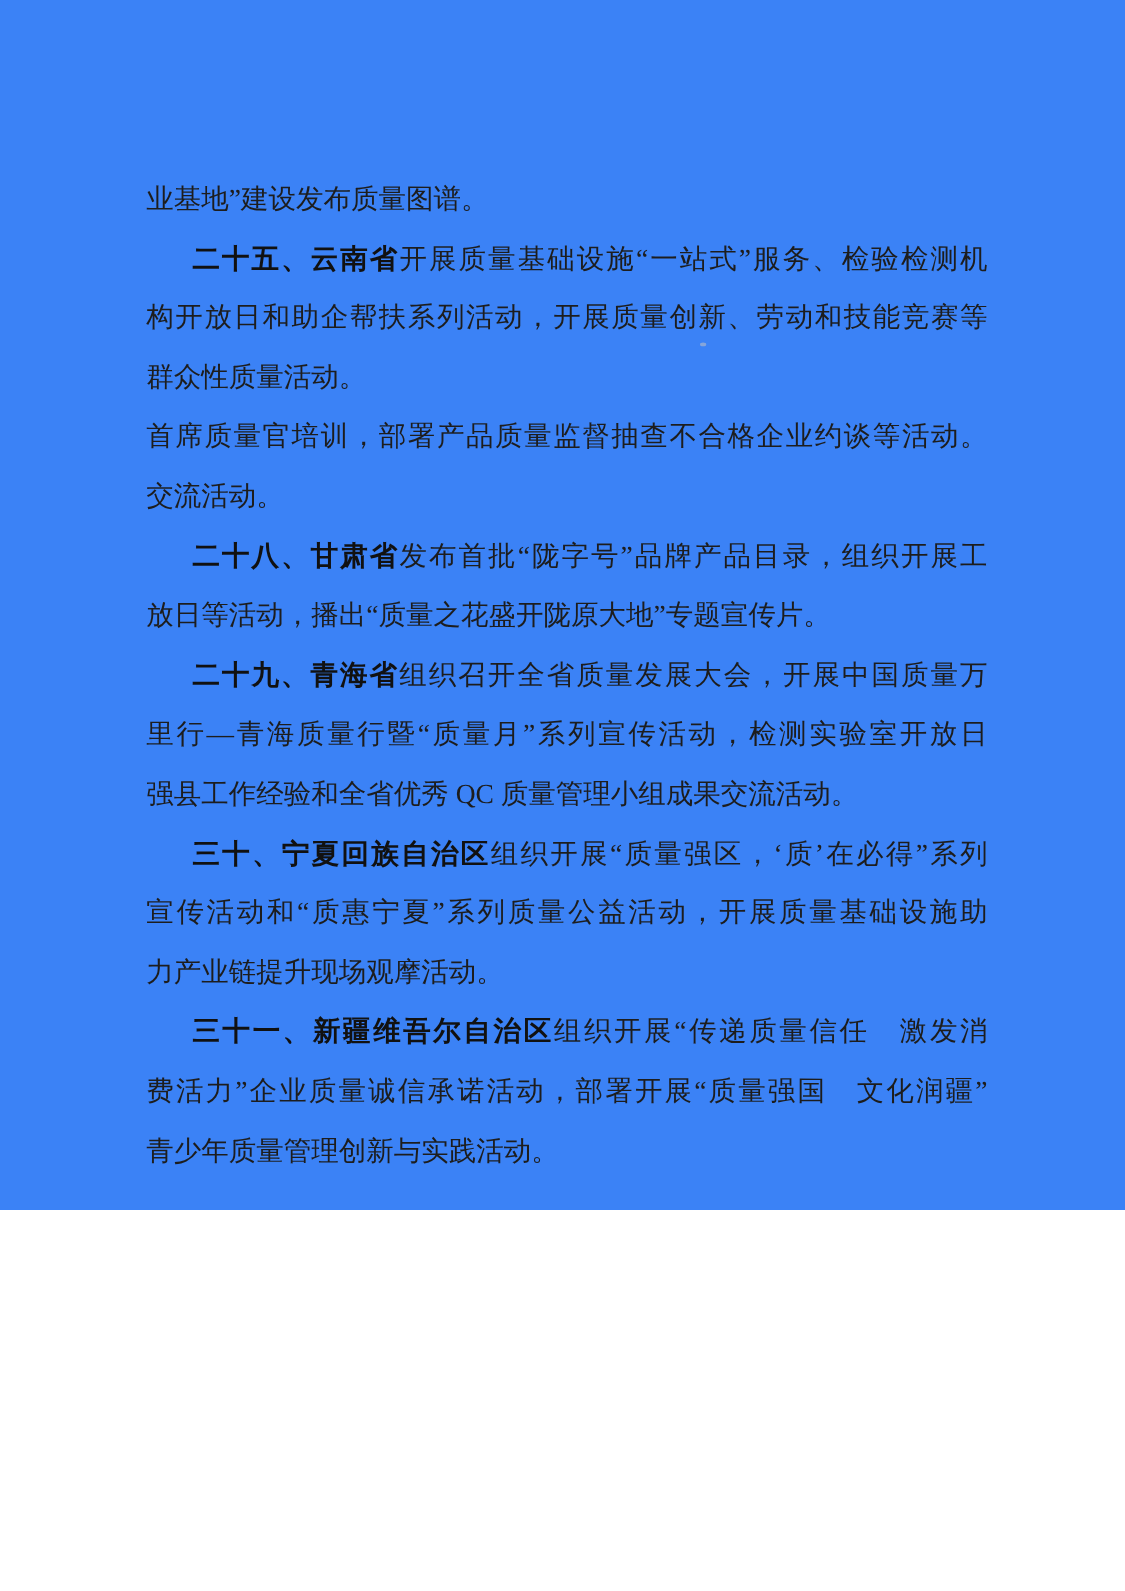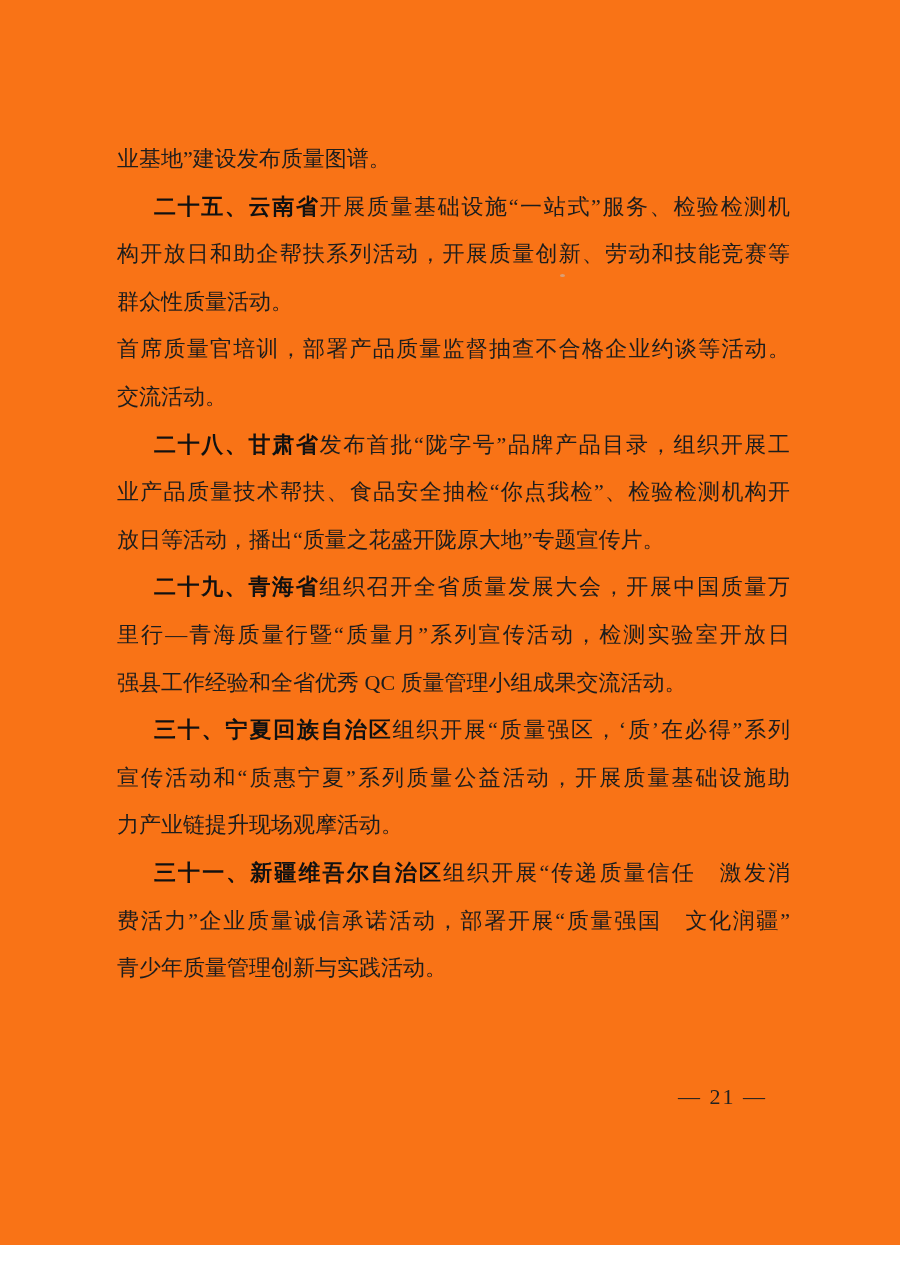--- a/index.html
+++ b/index.html
@@ -4,22 +4,22 @@
 <title>Document Page</title>
 <style>
   html, body {
     margin: 0;
     padding: 0;
     background: #ffffff;
   }
   .page {
     position: relative;
     width: 900px;
-    height: 1245px;
-    background: #f97316;
+    height: 968px;
+    background: #3b82f6;
     overflow: hidden;
   }
   .text-block {
     position: absolute;
     left: 117px;
     top: 135px;
     width: 673px;
     color: #1d1d1d;
     font-family: "Liberation Serif", "DejaVu Serif", serif;
     font-size: 22px;
@@ -70,21 +70,20 @@
 
 <div class="page">
   <div class="text-block" id="text-block">
       <div class="line last">业基地”建设发布质量图谱。</div>
       <div class="line indent"><span class="lead">二十五、云南省</span>开展质量基础设施“一站式”服务、检验检测机</div>
       <div class="line">构开放日和助企帮扶系列活动，开展质量创新、劳动和技能竞赛等</div>
       <div class="line last">群众性质量活动。</div>
       <div class="line">首席质量官培训，部署产品质量监督抽查不合格企业约谈等活动。</div>
       <div class="line last">交流活动。</div>
       <div class="line indent"><span class="lead">二十八、甘肃省</span>发布首批“陇字号”品牌产品目录，组织开展工</div>
-      <div class="line">业产品质量技术帮扶、食品安全抽检“你点我检”、检验检测机构开</div>
       <div class="line last">放日等活动，播出“质量之花盛开陇原大地”专题宣传片。</div>
       <div class="line indent"><span class="lead">二十九、青海省</span>组织召开全省质量发展大会，开展中国质量万</div>
       <div class="line">里行—青海质量行暨“质量月”系列宣传活动，检测实验室开放日</div>
       <div class="line last">强县工作经验和全省优秀 QC 质量管理小组成果交流活动。</div>
       <div class="line indent"><span class="lead">三十、宁夏回族自治区</span>组织开展“质量强区，‘质’在必得”系列</div>
       <div class="line">宣传活动和“质惠宁夏”系列质量公益活动，开展质量基础设施助</div>
       <div class="line last">力产业链提升现场观摩活动。</div>
       <div class="line indent"><span class="lead">三十一、新疆维吾尔自治区</span>组织开展“传递质量信任　激发消</div>
       <div class="line">费活力”企业质量诚信承诺活动，部署开展“质量强国　文化润疆”</div>
       <div class="line last">青少年质量管理创新与实践活动。</div>

